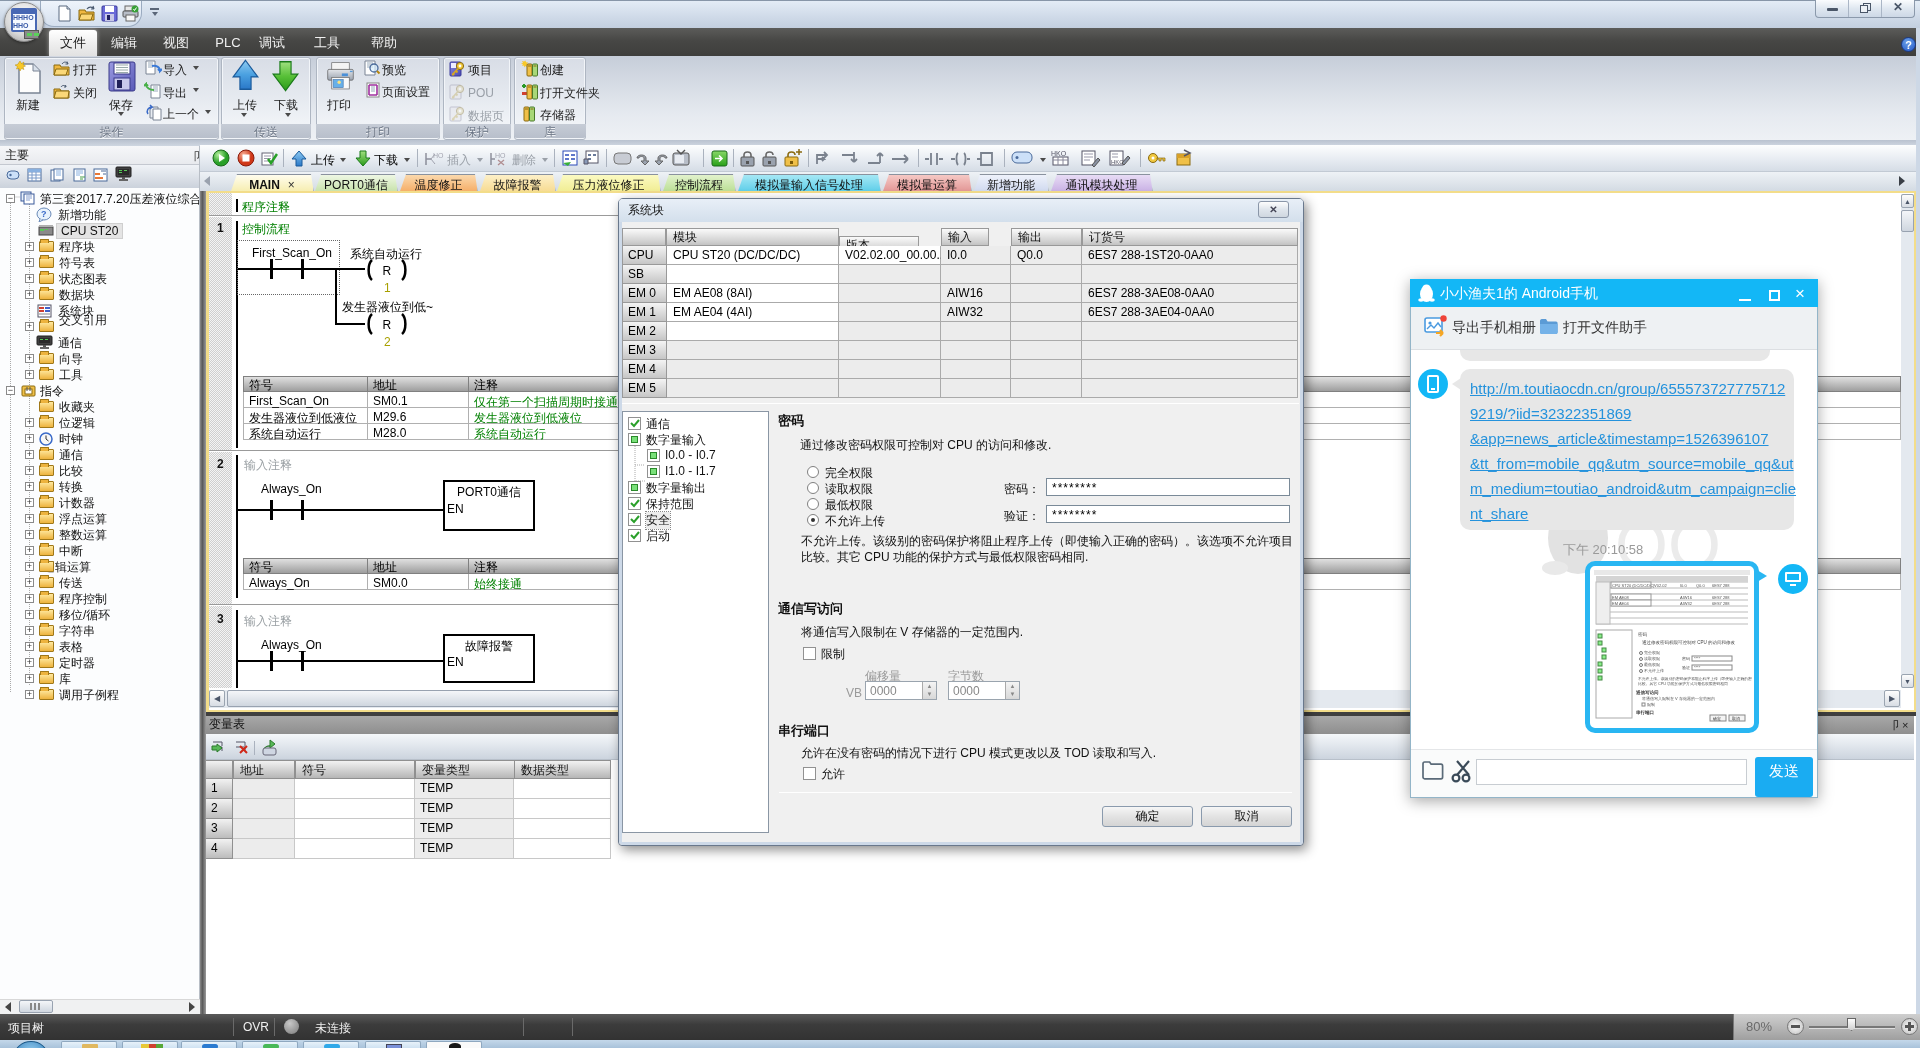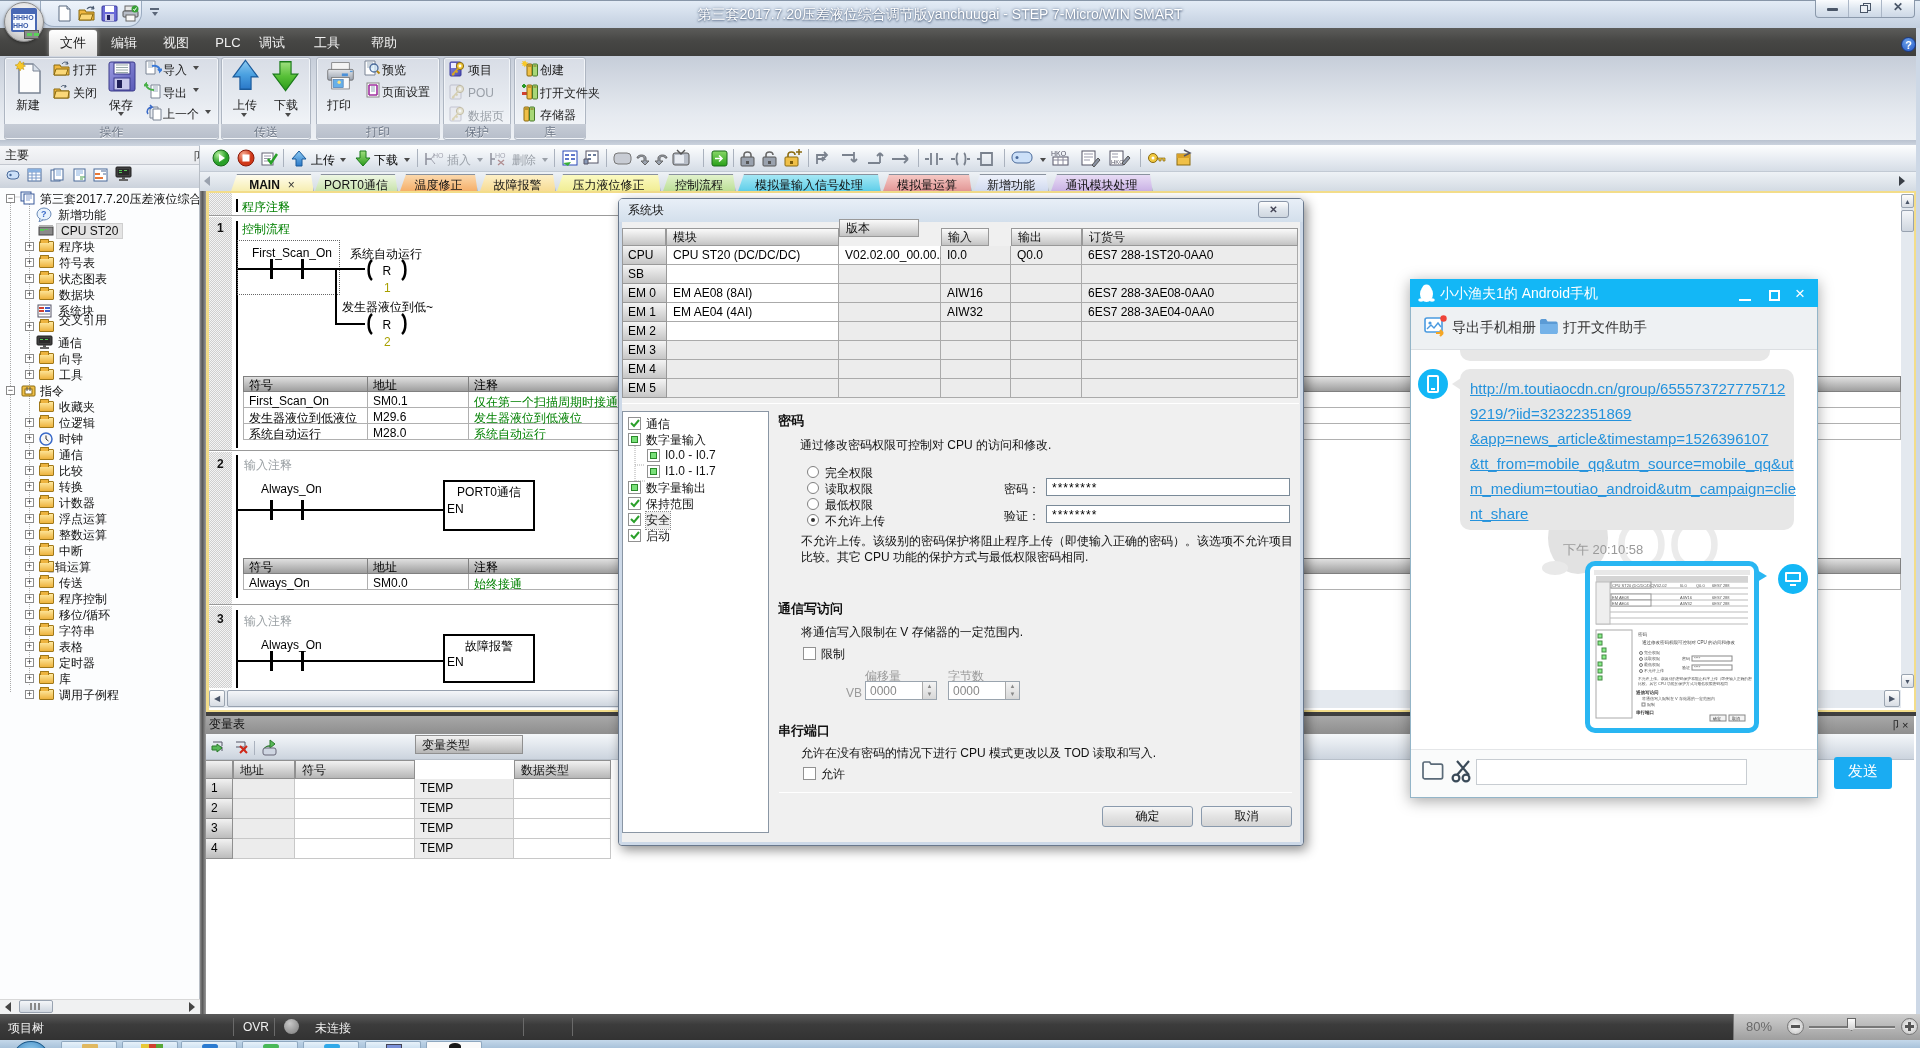--- a/index.html
+++ b/index.html
@@ -136,21 +136,20 @@
         <rect x="3" y="1" width="11" height="5" fill="#e8e8e8" stroke="#666"></rect>
         <rect x="1" y="6" width="15" height="6" rx="1" fill="#b8bec8" stroke="#555"></rect>
         <rect x="4" y="10" width="9" height="6" fill="#f8f8f8" stroke="#666"></rect>
         <circle cx="13" cy="4" r="3.5" fill="#38a038"></circle>
         <path d="M11.5 4l1 1.5 2-3" stroke="#fff" fill="none"></path>
       </svg></div>
 <div class="a" style="left:152px;top:12px">
       <div class="dd" style="border-top-color:#5a6678"></div>
     </div>
 <div class="a" style="left:150px;top:8px;width:9px;height:1.5px;background:#5a6678"></div>
-<div class="a" id="title">第三套2017.7.20压差液位综合调节版yanchuugai - STEP 7-Micro/WIN SMART</div>
 <div class="a" id="winbtns">
       <div>
         <div style="margin:8px auto 0;width:11px;height:3px;background:#4a5668;border-radius:1px"></div>
       </div>
       <div>
         <div style="position:relative;margin:3px auto 0;width:11px;height:10px">
           <div style="position:absolute;right:0;top:0;width:8px;height:8px;border:1.5px solid #4a5668"></div>
           <div style="position:absolute;left:0;bottom:0;width:8px;height:8px;border:1.5px solid #4a5668;background:#eef2f7"></div>
         </div>
       </div>
@@ -812,21 +811,21 @@
       <path d="M8 6l7 7m0-7l-7 7" stroke="#d02818" stroke-width="2"></path>
     </svg>
 <div class="a tsep" style="left:254px;top:741px;height:14px"></div>
 <svg class="a" style="left:261px;top:739px" width="18" height="17">
       <path d="M9 1l5 4-5 4V7C5 7 3 9 3 12c0-4 2-5 6-5z" fill="#58b858" stroke="#2a7a2a"></path>
       <rect x="2" y="9" width="13" height="7" rx="2" fill="#cfd6e2" stroke="#667"></rect>
     </svg>
 <div class="vhc" style="left:205px;top:760px;width:28px"></div>
 <div class="vhc" style="left:233px;top:760px;width:62px">地址</div>
 <div class="vhc" style="left:295px;top:760px;width:120px">符号</div>
-<div class="vhc" style="left:415px;top:735px;width:108px">变量类型</div>
+<div class="vhc" style="left:415px;top:760px;width:108px">变量类型</div>
 <div class="vhc" style="left:514px;top:760px;width:97px">数据类型</div>
 <div class="vrn" style="left:205px;top:779px">1</div>
     <div class="vrn" style="left:205px;top:799px">2</div>
     <div class="vrn" style="left:205px;top:819px">3</div>
     <div class="vrn" style="left:205px;top:839px">4</div>
 <div class="vcell" style="left:233px;top:779px;width:62px;background:#ececec"></div>
     <div class="vcell" style="left:295px;top:779px;width:120px"></div>
     <div class="vcell" style="left:415px;top:779px;width:99px;background:#ececec">TEMP</div>
     <div class="vcell" style="left:514px;top:779px;width:97px"></div>
 <div class="vcell" style="left:233px;top:799px;width:62px;background:#ececec"></div>
@@ -891,21 +890,21 @@
       <div style="position:absolute;left:22px;top:1px;width:12px;height:6px;background:#181818;border-radius:50% 50% 0 0"></div>
     </div>
   </div>
 <div class="a" id="dlg"></div>
 <div class="a" id="dlgframe"></div>
 <div class="a" id="dlgtitle">系统块</div>
 <div class="a" style="left:1258px;top:201px;width:31px;height:17px;background:linear-gradient(#fdfdfd,#dfe5ec 50%,#cfd7e0);border:1px solid #8a96a8;border-radius:3px;color:#445;font-size:10px;font-weight:bold;text-align:center;line-height:15px">✕</div>
 <div class="a" id="dlgclient"></div>
 <div class="mhc" style="left:622px;top:228px;width:44px"></div>
 <div class="mhc" style="left:666px;top:228px;width:173px">模块</div>
-<div class="mhc" style="left:839px;top:219px;width:80px">版本</div>
+<div class="mhc" style="left:839px;top:236px;width:80px">版本</div>
 <div class="mhc" style="left:941px;top:228px;width:48px">输入</div>
 <div class="mhc" style="left:1011px;top:228px;width:71px">输出</div>
 <div class="mhc" style="left:1082px;top:228px;width:216px">订货号</div>
 <div class="mrh" style="left:622px;top:246px">CPU</div>
 <div class="mrh" style="left:622px;top:265px">SB</div>
 <div class="mrh" style="left:622px;top:284px">EM 0</div>
 <div class="mrh" style="left:622px;top:303px">EM 1</div>
 <div class="mrh" style="left:622px;top:322px">EM 2</div>
 <div class="mrh" style="left:622px;top:341px">EM 3</div>
 <div class="mrh" style="left:622px;top:360px">EM 4</div>
@@ -1143,13 +1142,13 @@
 <div class="a" id="qqinput"></div>
 <svg class="a" style="left:1421px;top:760px" width="24" height="22" viewBox="0 0 24 22">
     <path d="M2 4c0-1 .5-2 1.6-2h5l1.5 2.2H20c1 0 1.6.8 1.6 1.7V17c0 1-.6 1.8-1.6 1.8H3.6C2.6 18.8 2 18 2 17z" fill="none" stroke="#5a6a78" stroke-width="1.7"></path>
   </svg>
 <svg class="a" style="left:1450px;top:759px" width="26" height="24" viewBox="0 0 26 24">
     <path d="M19 2L7 16M7 2l12 14" stroke="#3a4a58" stroke-width="2.2"></path>
     <circle cx="6" cy="19" r="3.4" fill="none" stroke="#3a4a58" stroke-width="2.2"></circle>
     <circle cx="16" cy="19" r="3.4" fill="none" stroke="#3a4a58" stroke-width="2.2"></circle>
   </svg>
 <div class="a" style="left:1476px;top:759px;width:271px;height:26px;background:#fff;border:1px solid #c8cdd2"></div>
-<div class="a" style="left:1834px;top:757px;width:58px;height:32px;background:#1aacf2;border-radius:3px;color:#fff;font-size:15px;text-align:center;line-height:27px">发送</div>
+<div class="a" style="left:1755px;top:757px;width:58px;height:40px;background:#1aacf2;border-radius:3px;color:#fff;font-size:15px;text-align:center;line-height:27px">发送</div>
 
 </body></html>

